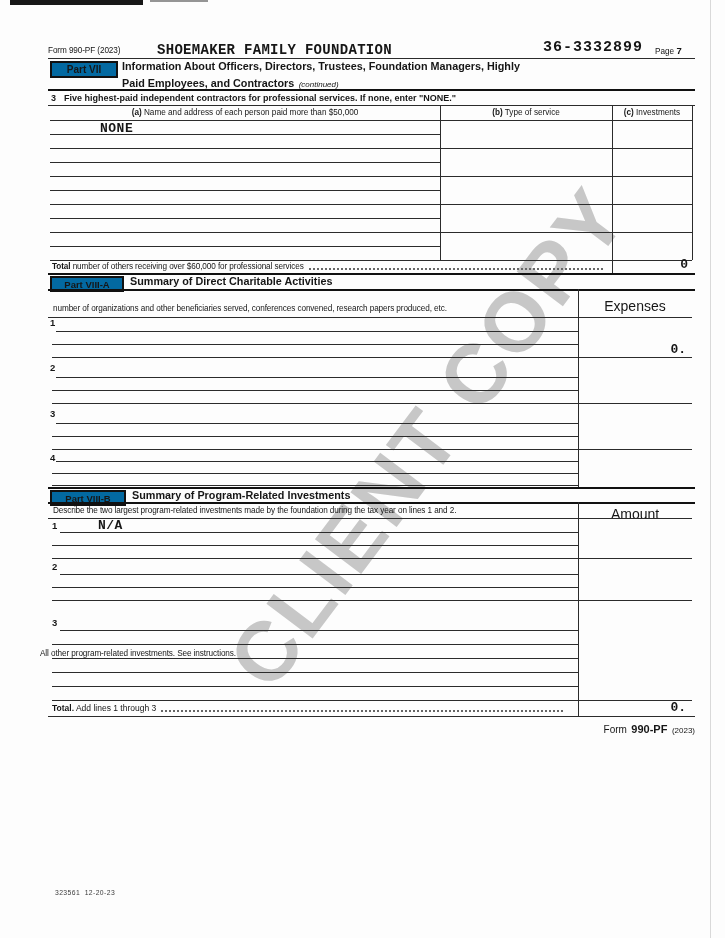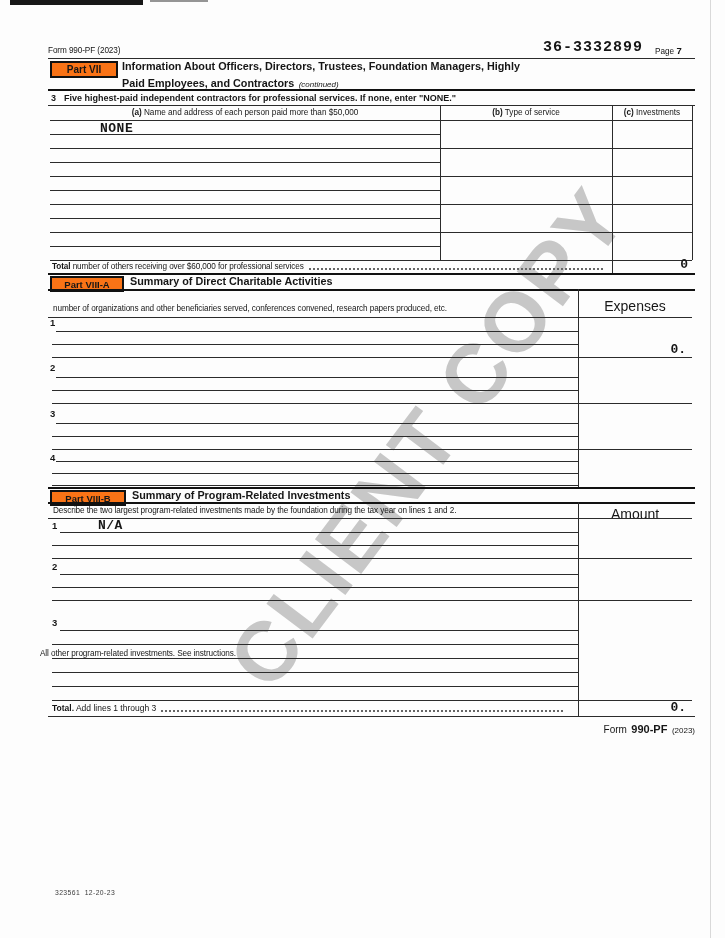--- a/index.html
+++ b/index.html
@@ -10,21 +10,21 @@
   .t { position:absolute; white-space:nowrap; }
   .small { font-size:8.2px; letter-spacing:-0.1px; }
   .bold { font-weight:bold; }
   .mono { font-family:"Liberation Mono","DejaVu Sans Mono",monospace; font-weight:600; }
   .hline { position:absolute; height:0; border-top:1px solid #2b2b2b; }
   .hline.med { border-top-width:1.5px; }
   .hline.thick { border-top-width:2.5px; border-top-color:#111; }
   .vline { position:absolute; width:0; border-left:1px solid #2b2b2b; }
   .partbox {
     position:absolute; border:2px solid #111; display:flex;
-    align-items:center; justify-content:center; font-weight:bold; background:#f97316;
+    align-items:center; justify-content:center; font-weight:bold; background:#0369a1;
   }
   .leader-row { position:absolute; display:flex; align-items:flex-end; }
   .leader-row .dots { flex:1; height:8px; border-bottom:2px dotted #666; margin:0 5px 1px 5px; }
   .cellval { position:absolute; text-align:right; }
   .watermark {
     position:absolute; left:428px; top:438px;
     transform:translate(-50%,-50%) rotate(-53deg);
     font-size:84px; font-weight:bold; letter-spacing:3px;
     color:#c7c7c7; white-space:nowrap;
   }
@@ -39,20 +39,21 @@
 
 <div class="sheet">
 
   <div class="watermark">CLIENT COPY</div>
 
   <div class="scan-bar" style="left:10px; top:0; width:133px; height:5px;"></div>
   <div class="scan-bar" style="left:150px; top:0; width:58px; height:2px; opacity:.45;"></div>
   <div class="page-edge" style="left:710px; top:0; height:938px;"></div>
 
   <div class="t small" style="left:48px; top:46px;">Form 990-PF (2023)</div>
+  <div class="t mono" style="left:157px; top:42px; font-size:14px; font-weight:bold; letter-spacing:0.3px;">SHOEMAKER FAMILY FOUNDATION</div>
   <div class="t mono" style="left:543px; top:39px; font-size:15px; letter-spacing:1px;">36-3332899</div>
   <div class="t" style="left:655px; top:45px; font-size:8.2px;text-align:center;"><span>Page</span> <span class="bold" style="font-size:9.5px;">7</span></div>
   <div class="hline med" style="left:48px; top:58px; width:647px;"></div>
 
   <div class="partbox" style="left:50px; top:61px; width:64px; height:13px; font-size:10px;">
       <span>Part VII</span>
     </div>
   <div class="t bold" style="left:122px; top:60px; font-size:10.8px;">Information About Officers, Directors, Trustees, Foundation Managers, Highly</div>
   <div class="t" style="left:122px; top:73px;"><span class="bold" style="font-size:10.8px;">Paid Employees, and Contractors</span> <span style="font-style:italic; font-size:8px;">(continued)</span></div>
   <div class="hline thick" style="left:48px; top:89px; width:647px;"></div>

